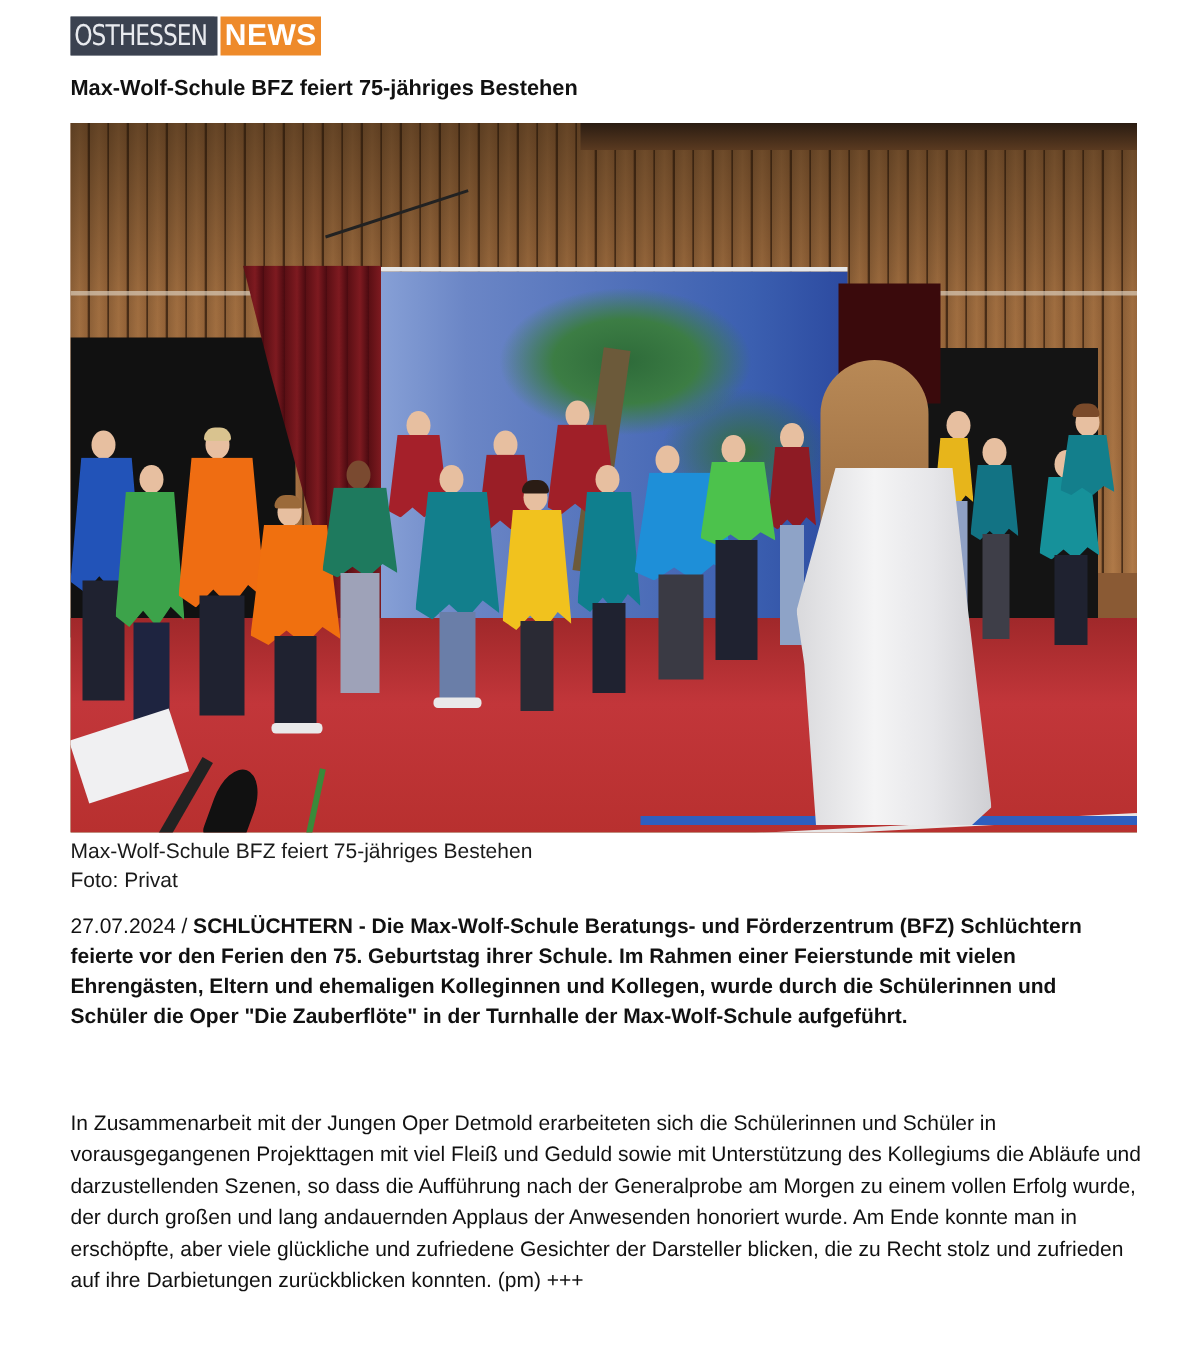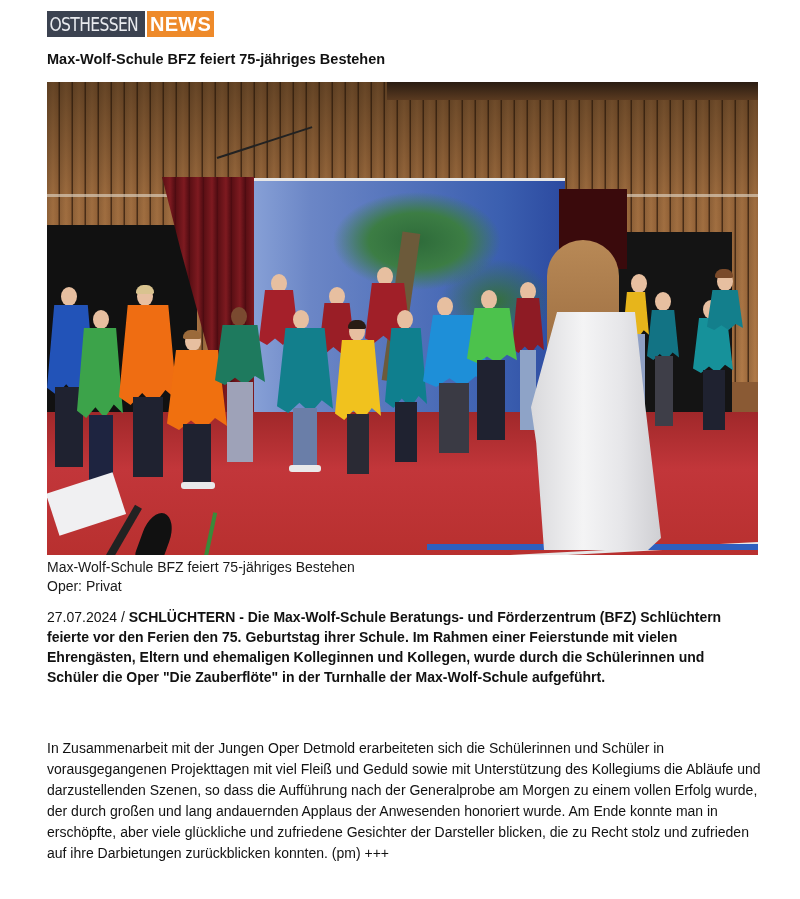--- a/index.html
+++ b/index.html
@@ -188,18 +188,18 @@
   </div>
 
   <div class="singer-hair"></div>
   <div class="singer-dress"></div>
   <div class="paper"></div>
   <div class="shoe"></div>
 </div>
 
 <div class="caption">
   <div>Max-Wolf-Schule BFZ feiert 75-jähriges Bestehen</div>
-  <div>Oper: Privat</div>
+  <div>Foto: Privat</div>
 </div>
 
 <p class="lead"><span class="date">27.07.2024 /</span><span> SCHLÜCHTERN - Die Max-Wolf-Schule Beratungs- und Förderzentrum (BFZ) Schlüchtern feierte vor den Ferien den 75. Geburtstag ihrer Schule. Im Rahmen einer Feierstunde mit vielen Ehrengästen, Eltern und ehemaligen Kolleginnen und Kollegen, wurde durch die Schülerinnen und Schüler die Oper "Die Zauberflöte" in der Turnhalle der Max-Wolf-Schule aufgeführt.</span></p>
 
 <p class="body-text">In Zusammenarbeit mit der Jungen Oper Detmold erarbeiteten sich die Schülerinnen und Schüler in vorausgegangenen Projekttagen mit viel Fleiß und Geduld sowie mit Unterstützung des Kollegiums die Abläufe und darzustellenden Szenen, so dass die Aufführung nach der Generalprobe am Morgen zu einem vollen Erfolg wurde, der durch großen und lang andauernden Applaus der Anwesenden honoriert wurde. Am Ende konnte man in erschöpfte, aber viele glückliche und zufriedene Gesichter der Darsteller blicken, die zu Recht stolz und zufrieden auf ihre Darbietungen zurückblicken konnten. (pm) +++</p>
 
 </body></html>

